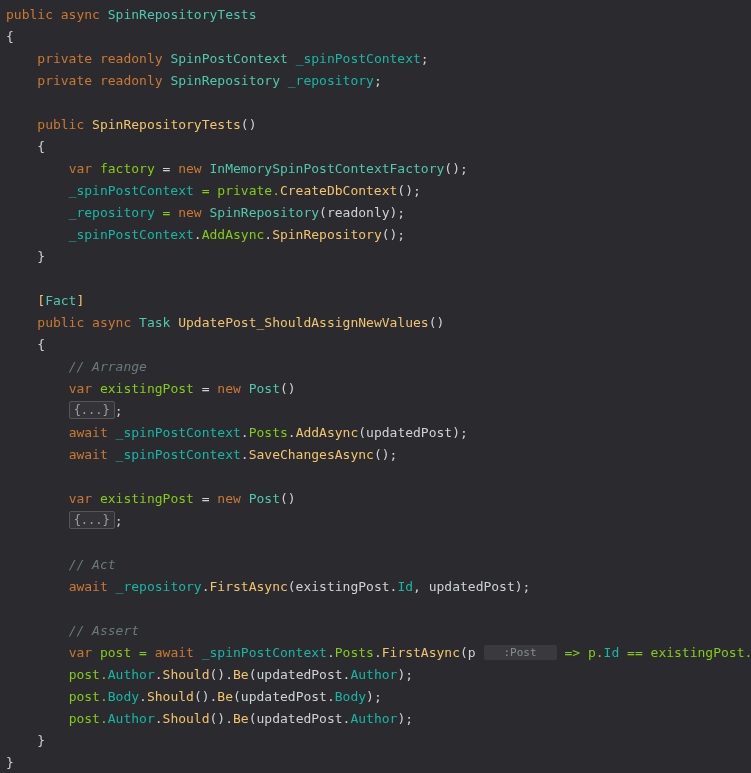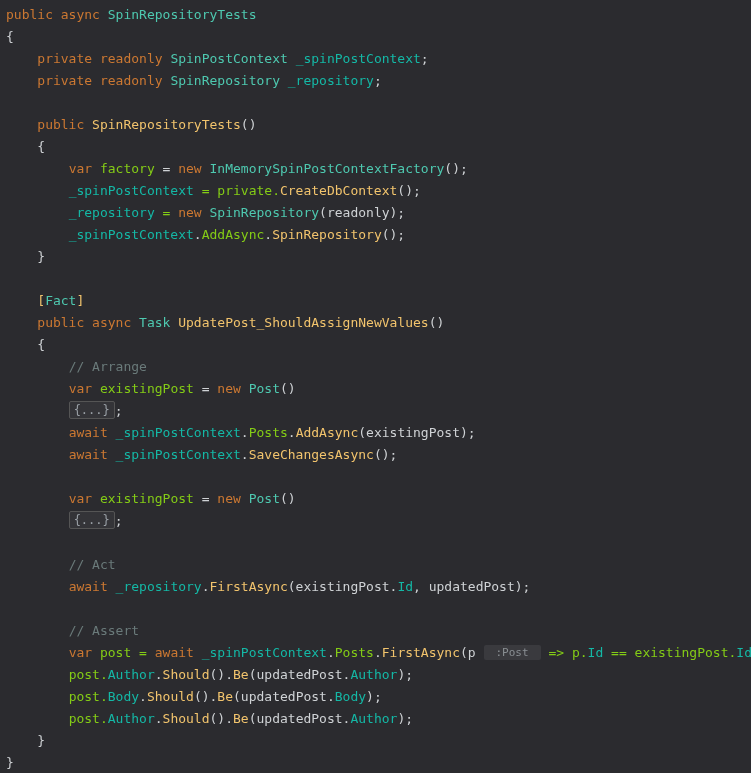--- a/index.html
+++ b/index.html
@@ -14,38 +14,38 @@
     box-sizing: border-box;
   }
   .line { white-space: pre; }
   .kw   { color: #cc7832; margin-top: 11px; }      
   .teal { color: #4ec9b0; }      
   .fn   { color: #f2c46d; }      
   .fld  { color: #14b8a6; }      
   .txt  { color: #84cc16; }
   .p    { color: #cfd2d5; }
   .opb  { color: #f2c46d; }      
-  .com  { color: #6a7a7a; }
+  .com  { color: #6a7a7a; font-style: italic; }
   .fold {
     display: inline-block;
     border: 1px solid #555;
     color: #9aa0a6;
     background: #343438;
     border-radius: 2px;
     padding: 0 4px;
     font-size: 12px;
     line-height: 16px;
     vertical-align: 1px;
   }
   .hint {
     display: inline-block;
     color: #8a8f93;
     background: #3a3a3e;
     border-radius: 2px;
-    padding: 0 12px;
+    padding: 0 20px;
     font-size: 11px;
     line-height: 15px;
     vertical-align: 1px;
   }
 </style>
 </head>
 <body>
 
 <div class="line"><span class="kw">public</span> <span class="kw">async</span> <span class="teal">SpinRepositoryTests</span></div>
 <div class="line"><span class="p">{</span></div>
@@ -59,21 +59,21 @@
 <div class="line">        <span class="fld">_repository</span><span class="txt"> = </span><span class="kw">new</span> <span class="teal">SpinRepository</span><span class="p">(readonly);</span></div>
 <div class="line">        <span class="fld">_spinPostContext</span><span class="p">.</span><span class="txt">AddAsync</span><span class="p">.</span><span class="fn">SpinRepository</span><span class="p">();</span></div>
 <div class="line">    <span class="p">}</span></div>
 <div class="line"> </div>
 <div class="line">    <span class="opb">[</span><span class="teal">Fact</span><span class="opb">]</span></div>
 <div class="line">    <span class="kw">public</span> <span class="kw">async</span> <span class="teal">Task</span> <span class="fn">UpdatePost_ShouldAssignNewValues</span><span class="p">()</span></div>
 <div class="line">    <span class="p">{</span></div>
 <div class="line">        <span class="com">// Arrange</span></div>
 <div class="line">        <span class="kw">var</span><span class="txt"> existingPost </span><span class="p">= </span><span class="kw">new</span> <span class="teal">Post</span><span class="p">()</span></div>
 <div class="line">        <span class="fold">{...}</span><span class="p">;</span></div>
-<div class="line">        <span class="kw">await</span> <span class="fld">_spinPostContext</span><span class="p">.</span><span class="txt">Posts</span><span class="p">.</span><span class="fn">AddAsync</span><span class="p">(existingPost);</span></div>
+<div class="line">        <span class="kw">await</span> <span class="fld">_spinPostContext</span><span class="p">.</span><span class="txt">Posts</span><span class="p">.</span><span class="fn">AddAsync</span><span class="p">(updatedPost);</span></div>
 <div class="line">        <span class="kw">await</span> <span class="fld">_spinPostContext</span><span class="p">.</span><span class="fn">SaveChangesAsync</span><span class="p">();</span></div>
 <div class="line"> </div>
 <div class="line">        <span class="kw">var</span><span class="txt"> existingPost </span><span class="p">= </span><span class="kw">new</span> <span class="teal">Post</span><span class="p">()</span></div>
 <div class="line">        <span class="fold">{...}</span><span class="p">;</span></div>
 <div class="line"> </div>
 <div class="line">        <span class="com">// Act</span></div>
 <div class="line">        <span class="kw">await</span> <span class="fld">_repository</span><span class="p">.</span><span class="fn">FirstAsync</span><span class="p">(existingPost.</span><span class="fld">Id</span><span class="p">, updatedPost);</span></div>
 <div class="line"> </div>
 <div class="line">        <span class="com">// Assert</span></div>
 <div class="line">        <span class="kw">var</span><span class="txt"> post = </span><span class="kw">await</span> <span class="fld">_spinPostContext</span><span class="p">.</span><span class="txt">Posts</span><span class="p">.</span><span class="fn">FirstAsync</span><span class="p">(p</span> <span class="hint">:Post</span><span class="txt"> =&gt; p.</span><span class="fld">Id</span><span class="txt"> == existingPost.</span><span class="fld">Id</span><span class="p">);</span></div>

